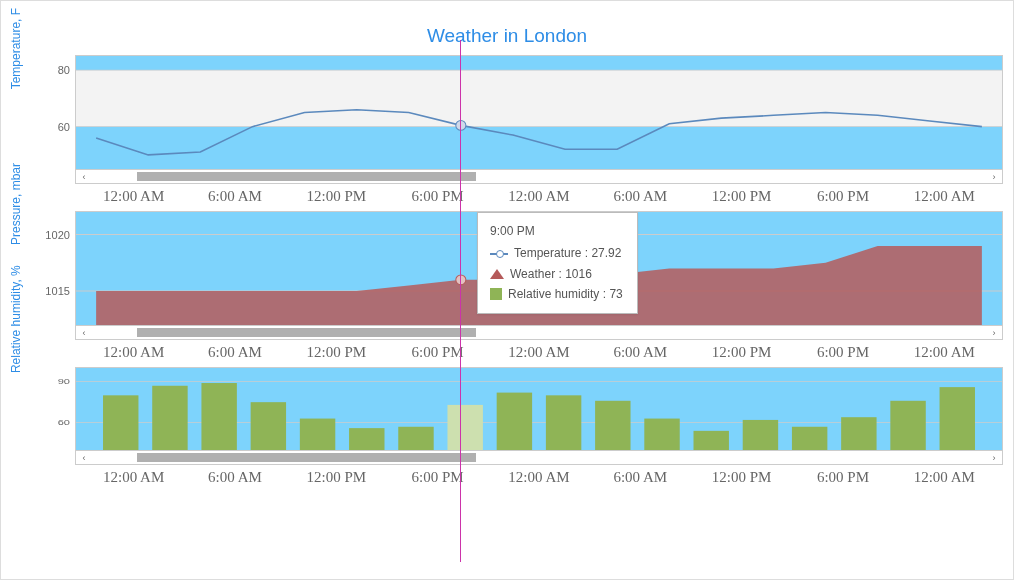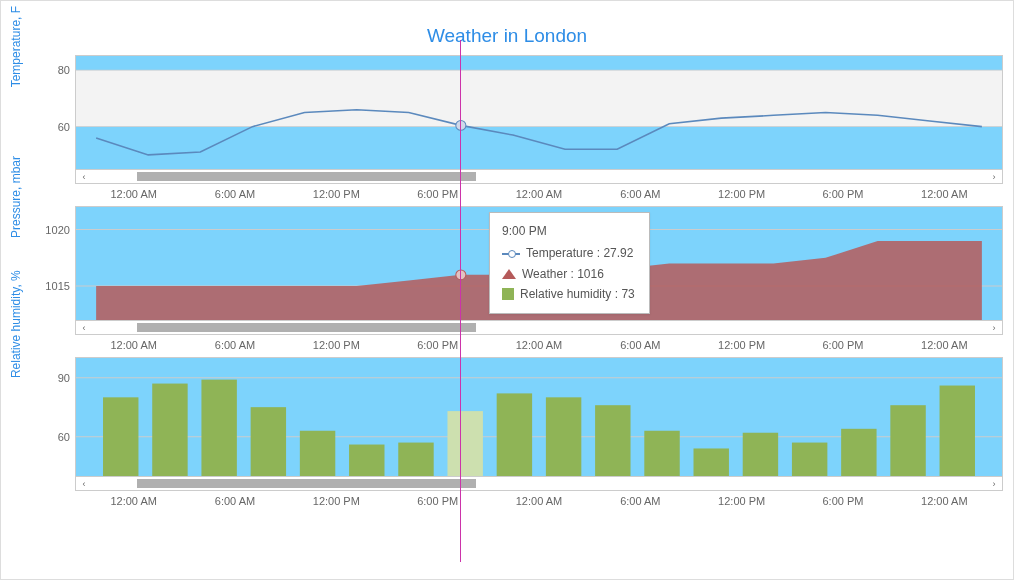--- a/index.html
+++ b/index.html
@@ -63,24 +63,25 @@
     margin: 2px 0;
   }
   .sb-thumb {
     position: absolute;
     top: 0; bottom: 0;
     background: #b0b0b0;
     border-radius: 0;
   }
   .x-ticks {
     display: flex;
-    justify-content: center;
+    justify-content: space-between;
     padding: 4px 8px 0;
     color: #666;
-    font-size: 11px;
+    font-size: 15px;
+    font-family: Liberation Serif, serif;
   }
   .x-ticks span { flex: 1; text-align: center; }
   .tooltip {
     position: absolute;
     background: #fff;
     border: 1px solid #bbb;
     padding: 8px 14px 8px 12px;
     font-size: 12px;
     color: #555;
     z-index: 50;
@@ -188,21 +189,21 @@
           <span>12:00 PM</span>
           <span>6:00 PM</span>
           <span>12:00 AM</span>
         </div>
     </div>
   </div>
 
   <div class="chart-block">
     <div class="y-label">Relative humidity, %</div>
     <div class="plot-wrap">
-      <div class="plot" style="height:120px">
+      <div class="plot" style="height:84px">
         <svg id="svg-hum" viewBox="0 0 920 120" preserveAspectRatio="none" overflow="visible">
             <line x1="0" y1="20" x2="920" y2="20" stroke="#ccc" stroke-width="1"></line>
             <text x="-6" y="24" text-anchor="end" font-size="11" fill="#666">90</text>
             <line x1="0" y1="80" x2="920" y2="80" stroke="#ccc" stroke-width="1"></line>
             <text x="-6" y="84" text-anchor="end" font-size="11" fill="#666">60</text>
             <rect x="26.844444444444445" y="40" width="35.199999999999996" height="80" fill="#8fb456"></rect>
             <rect x="75.73333333333333" y="26" width="35.199999999999996" height="94" fill="#8fb456"></rect>
             <rect x="124.62222222222222" y="22" width="35.199999999999996" height="98" fill="#8fb456"></rect>
             <rect x="173.5111111111111" y="50" width="35.199999999999996" height="70" fill="#8fb456"></rect>
             <rect x="222.39999999999998" y="74" width="35.199999999999996" height="46" fill="#8fb456"></rect>
@@ -237,21 +238,21 @@
           <span>6:00 AM</span>
           <span>12:00 PM</span>
           <span>6:00 PM</span>
           <span>12:00 AM</span>
         </div>
     </div>
   </div>
 
 </div>
 
-<div class="tooltip" id="tooltip" style="left: 489px; top: 212px;">
+<div class="tooltip" id="tooltip" style="left: 477px; top: 212px;">
   <div style="margin-bottom:2px">9:00 PM</div>
   <div class="tt-row">
     <span class="tt-swatch-line"></span>
     <span><span>Temperature</span> : <span>27.92</span></span>
   </div>
   <div class="tt-row">
     <span class="tt-swatch-area"></span>
     <span><span>Weather</span> : <span>1016</span></span>
   </div>
   <div class="tt-row">

